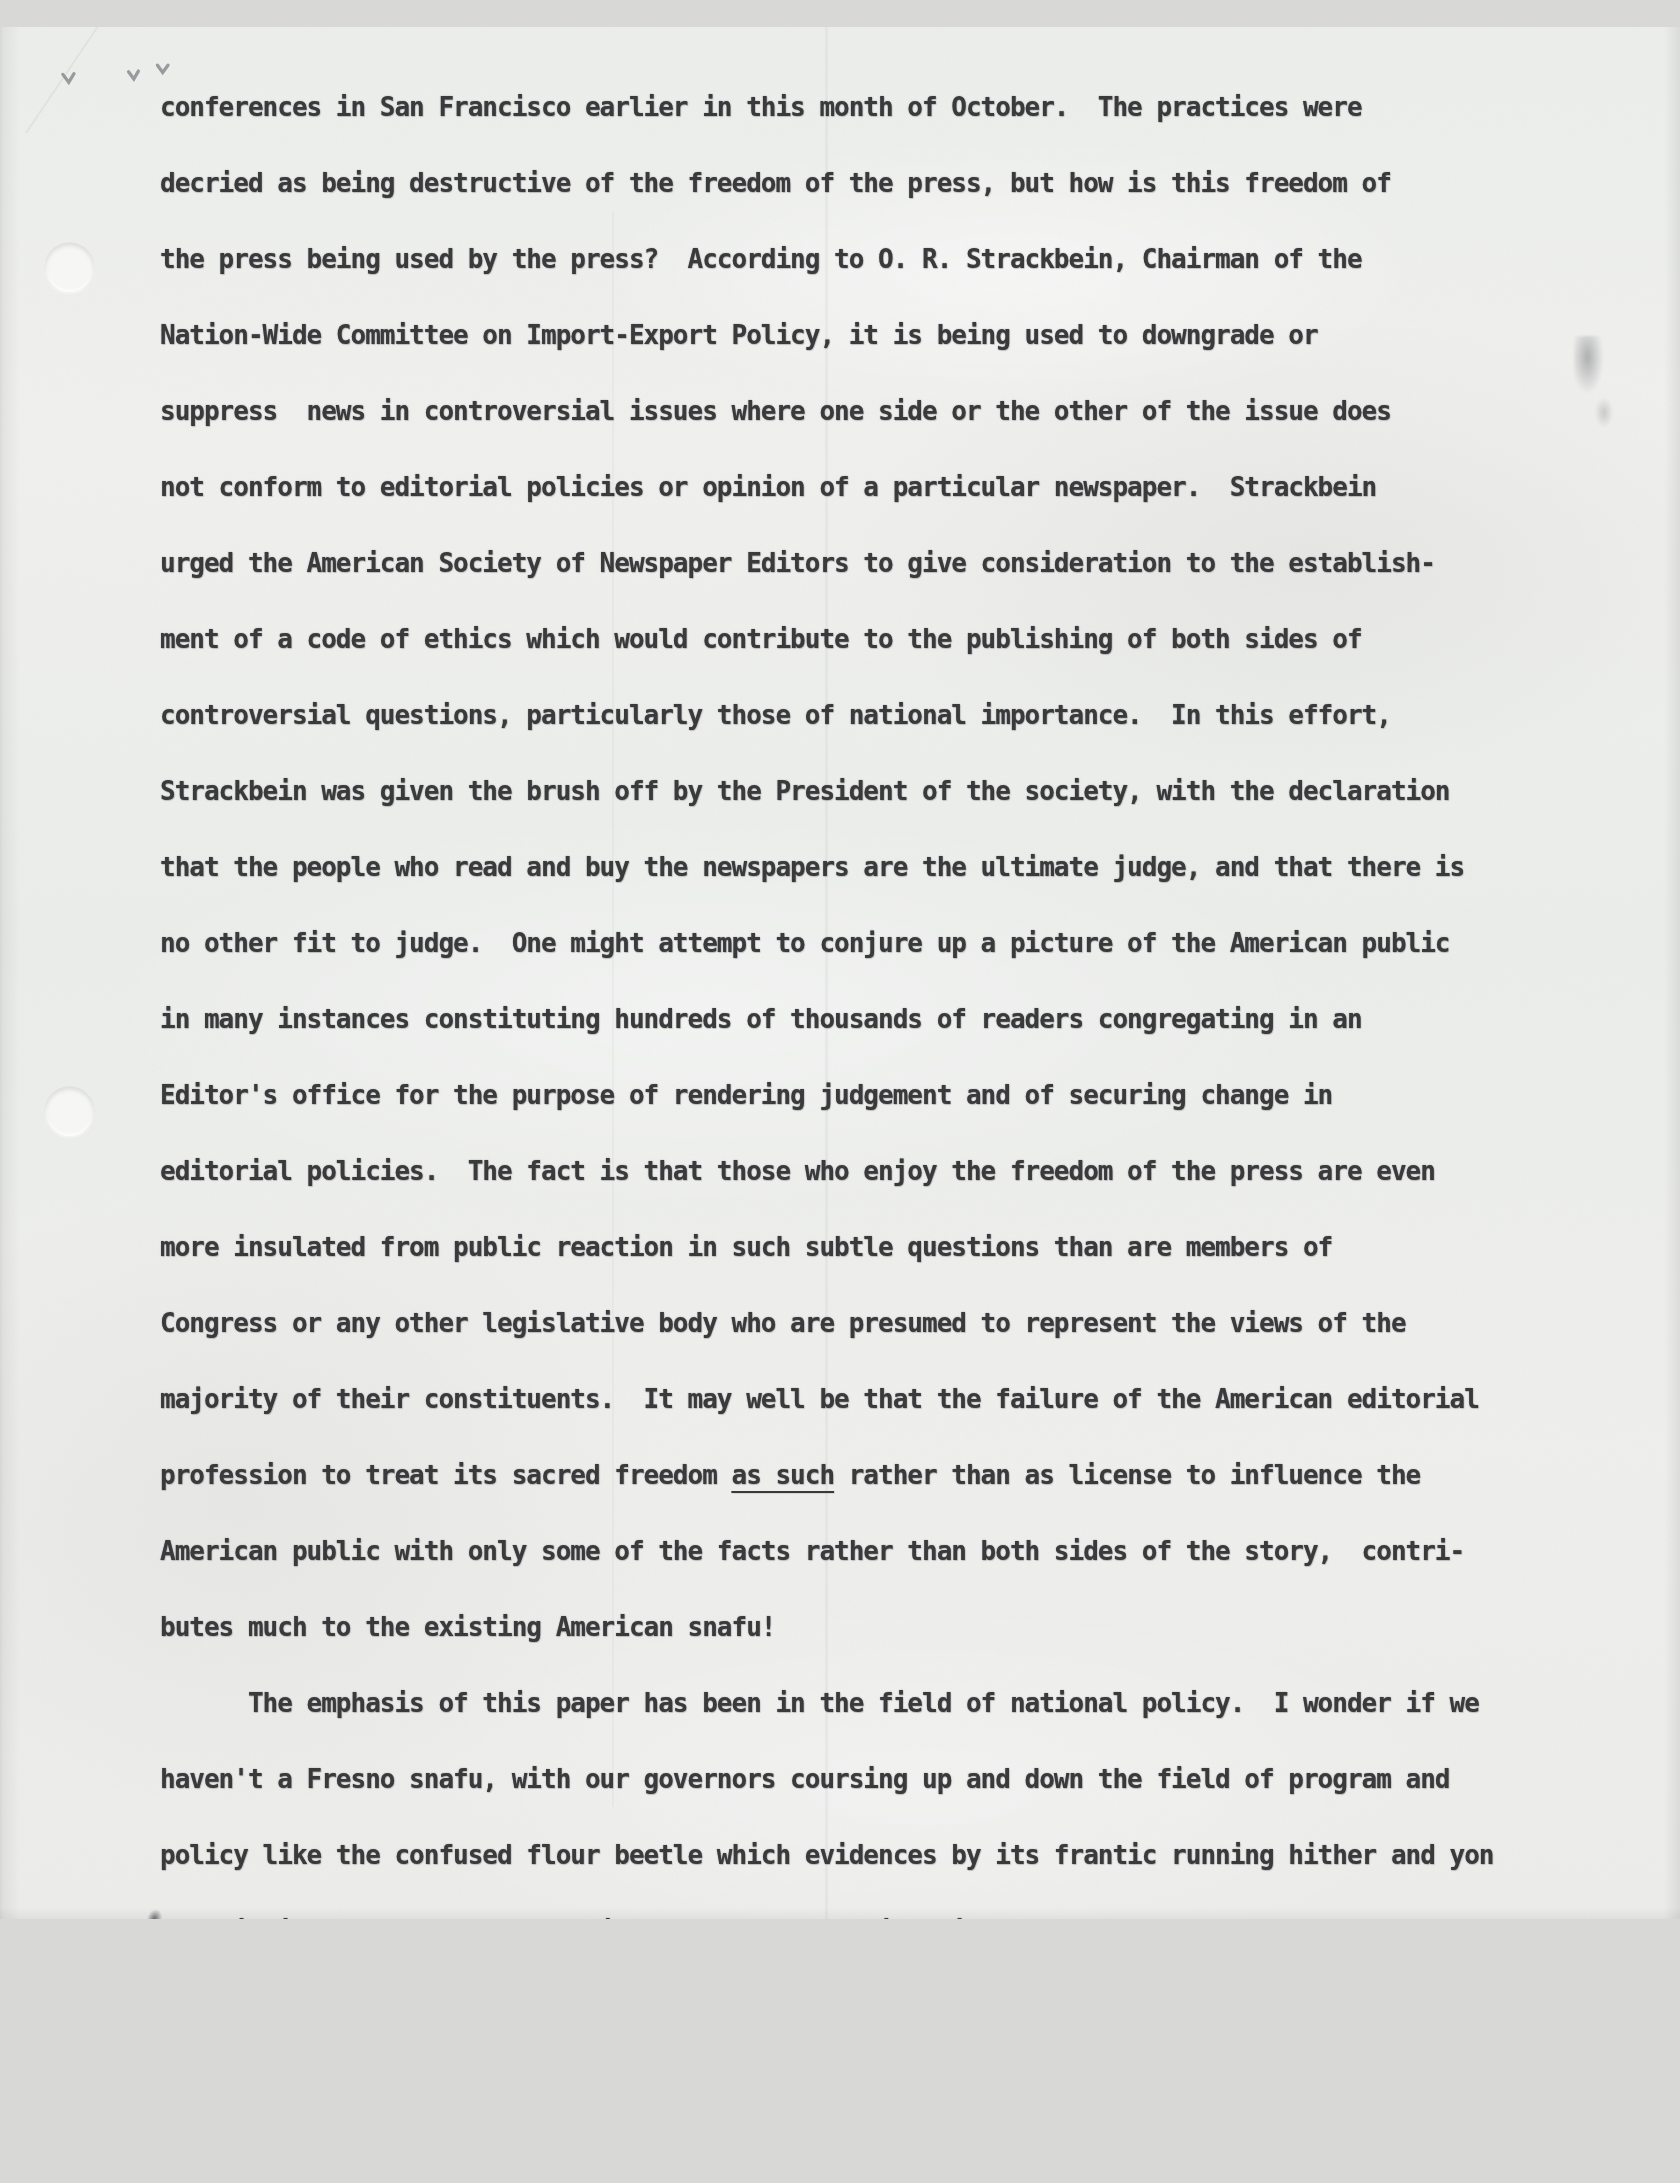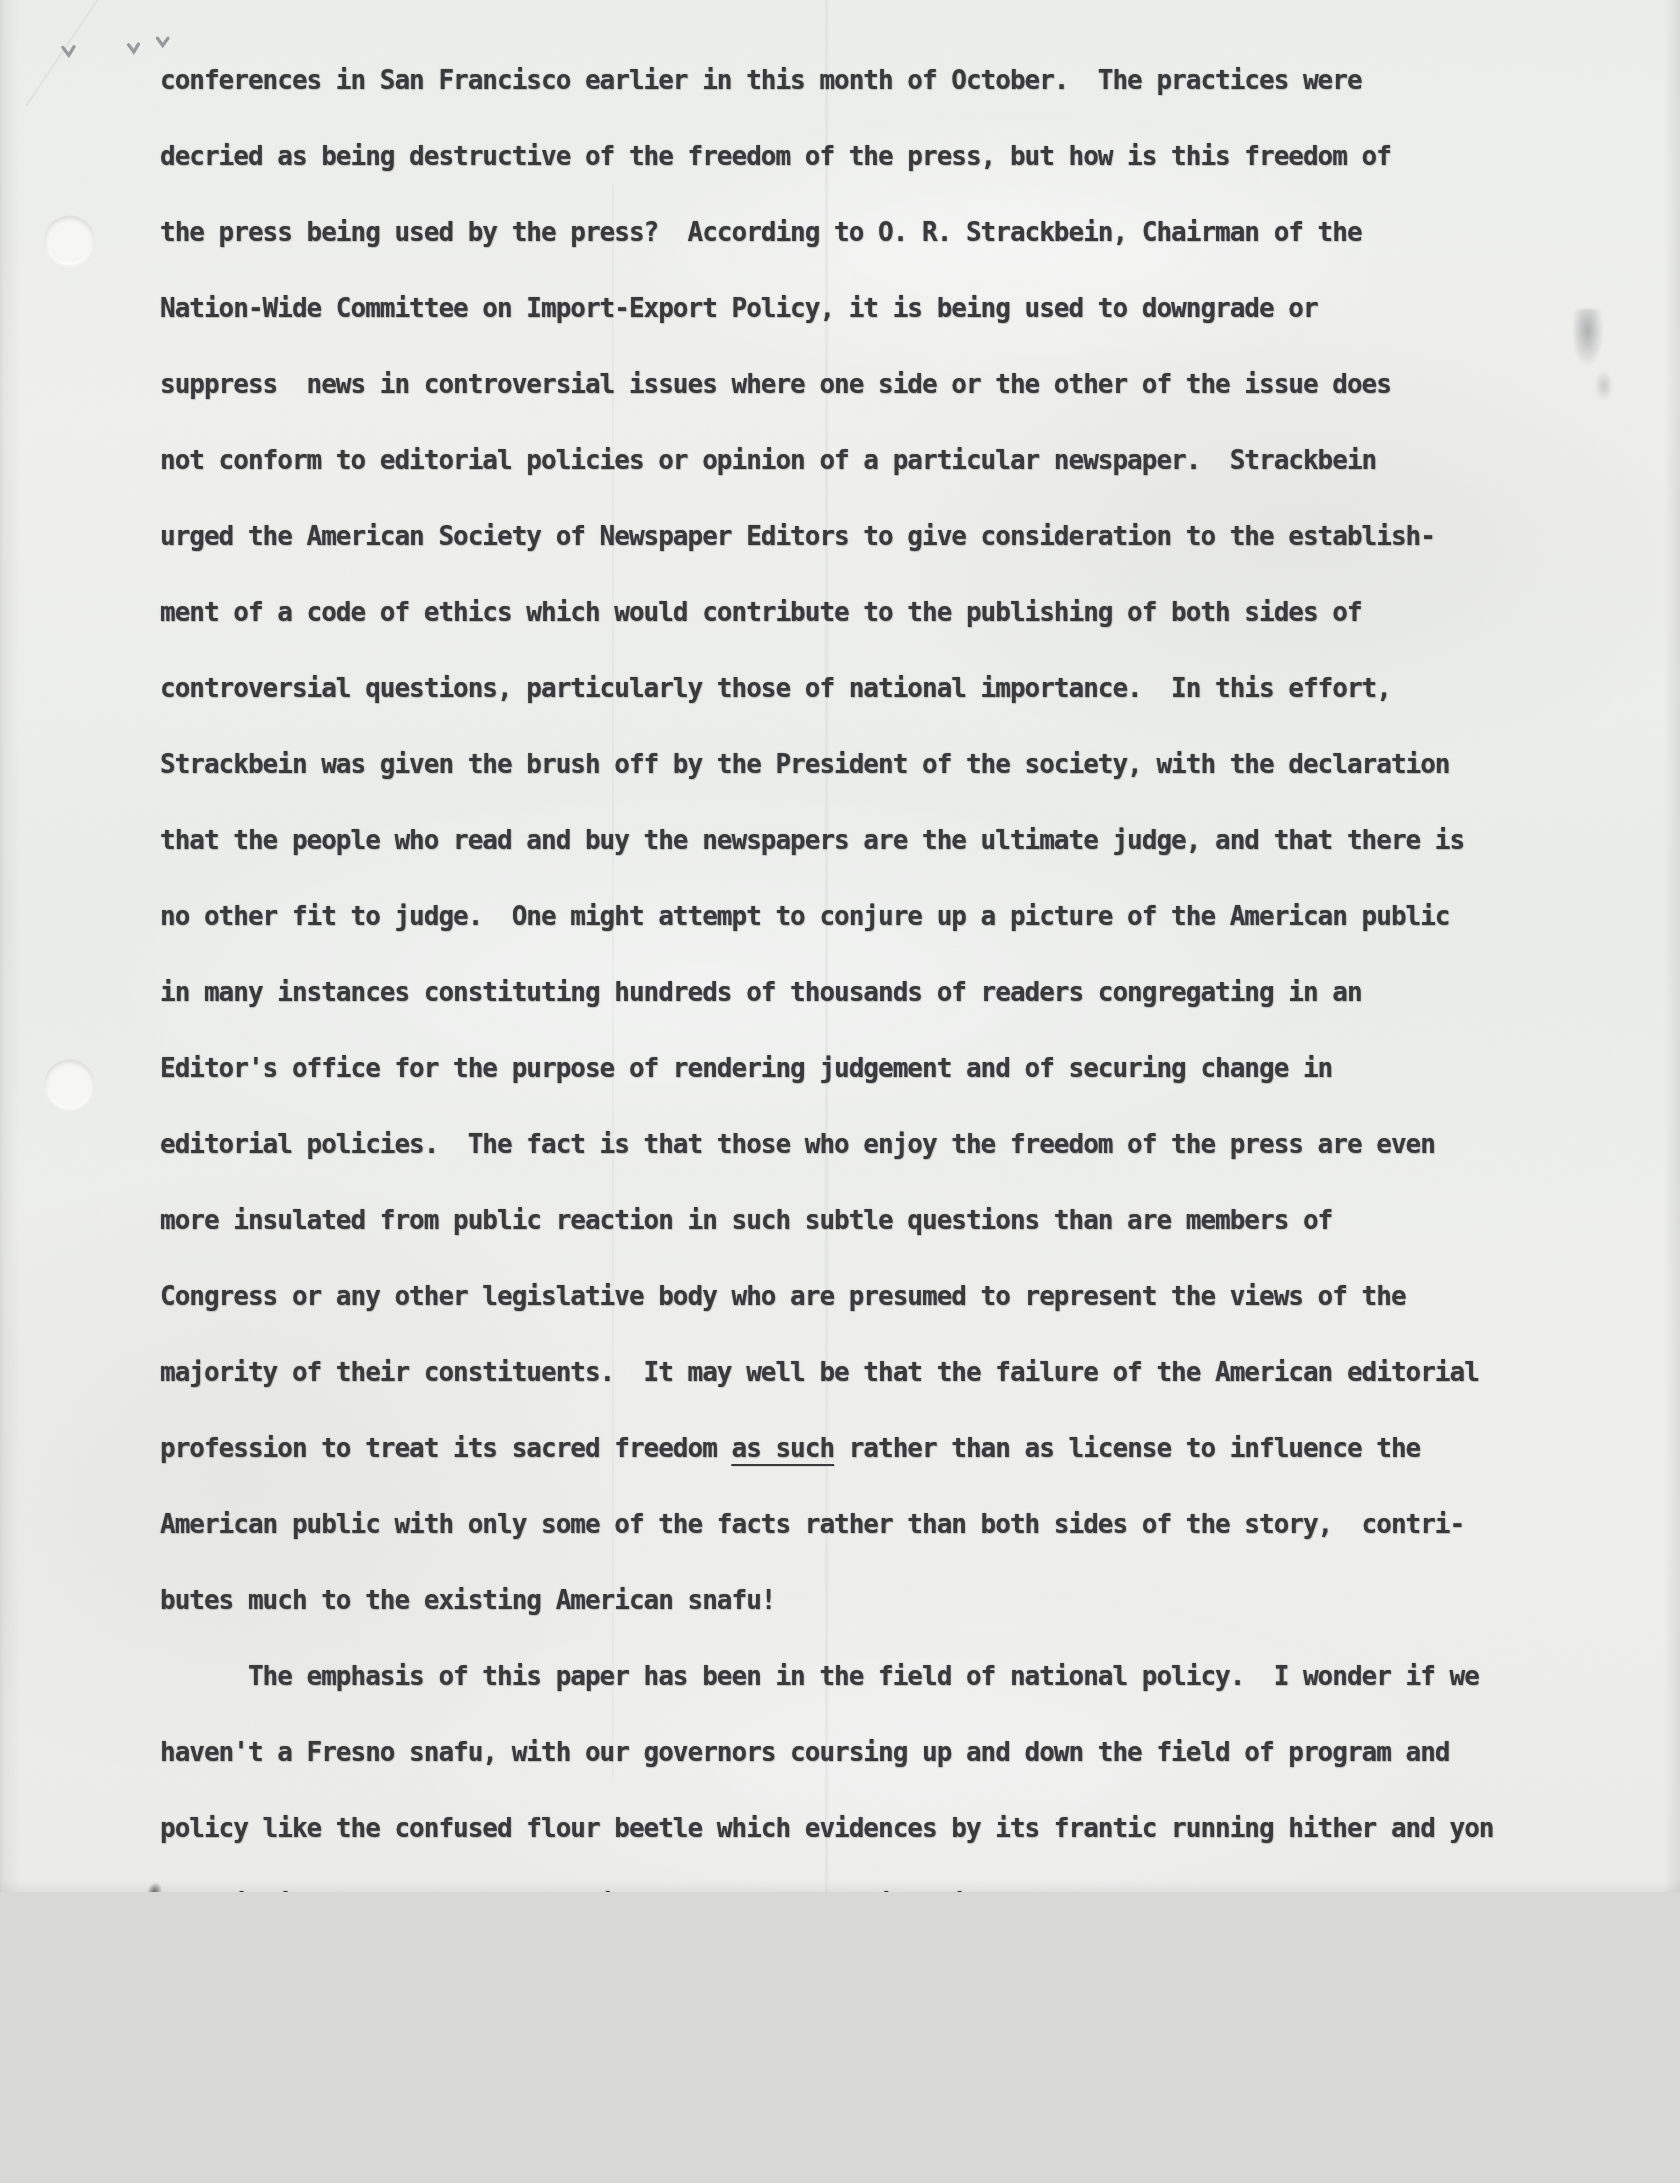--- a/index.html
+++ b/index.html
@@ -1,19 +1,20 @@
 <!DOCTYPE html>
 <html style="font-size:10.5px"><head>
 <meta charset="utf-8">
 <style>
   html,body { margin:0; padding:0; background:#d8d8d6; }
   .page {
     position:relative; width:1681px; height:1892px; overflow:hidden;
     background: linear-gradient(180deg,#eceeec 0%,#f0f1ef 22%,#ebedeb 48%,#eff0ee 75%,#ecedeb 100%);
     font-family:"DejaVu Sans Mono","Liberation Mono",monospace;
+    margin-top:27px;
   }
   
   .edge-right { position:absolute; top:0; right:0; width:17px; height:100%;
     background:linear-gradient(90deg, rgba(0,0,0,0) 0%, rgba(0,0,0,0.08) 100%); }
   .edge-left  { position:absolute; top:0; left:0; width:20px; height:100%;
     background:linear-gradient(270deg, rgba(0,0,0,0) 0%, rgba(0,0,0,0.05) 85%, rgba(0,0,0,0.09) 100%); }
   .edge-bottom{ position:absolute; bottom:0; left:0; width:100%; height:12px;
     background:linear-gradient(180deg, rgba(0,0,0,0) 0%, rgba(0,0,0,0.05) 100%); }
   .mottle { position:absolute; inset:0; pointer-events:none;
     background:

